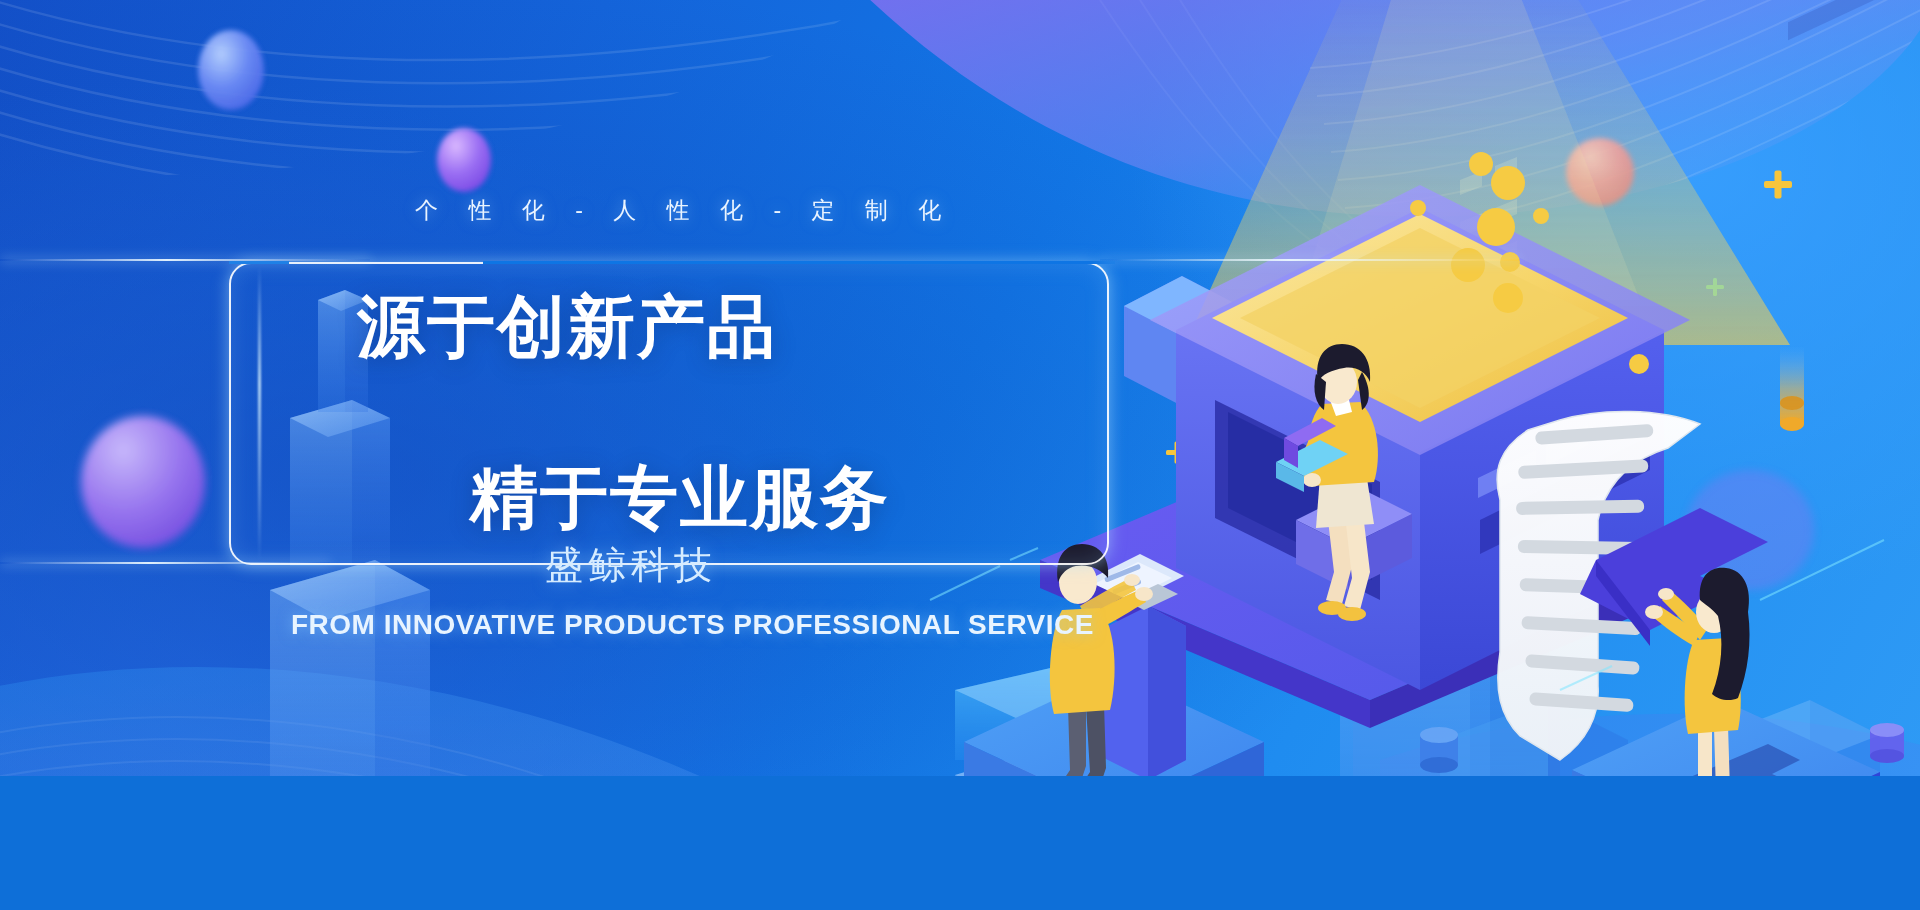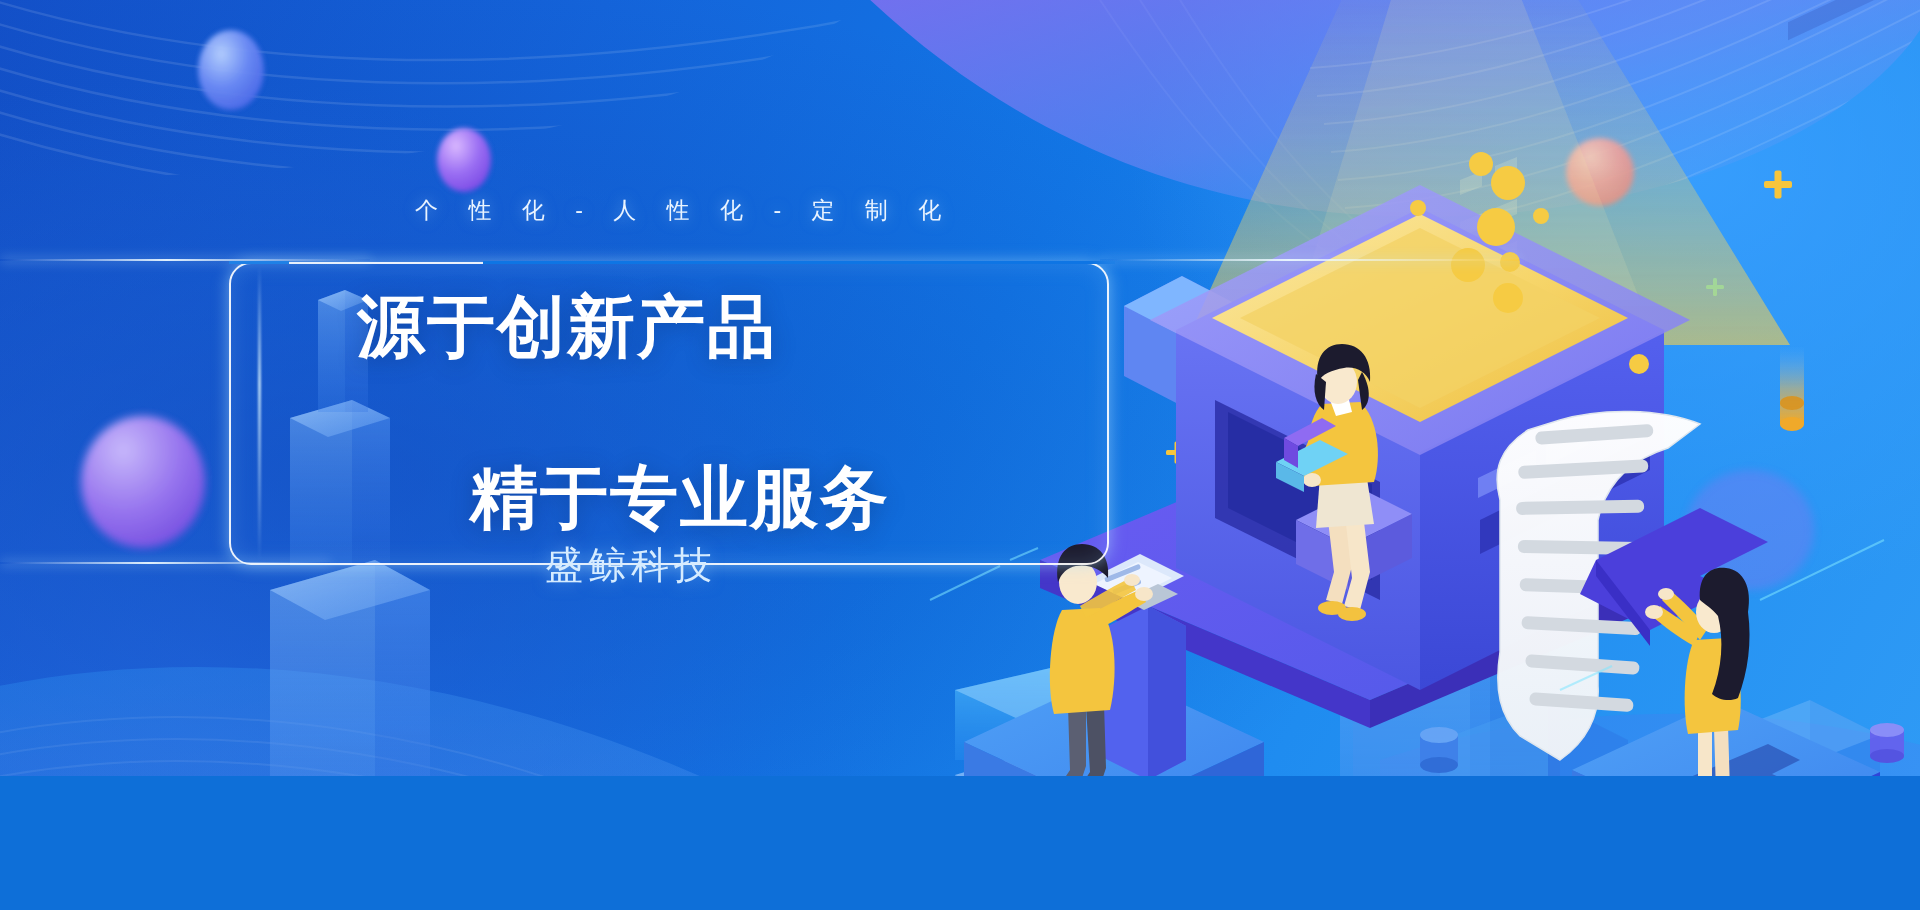--- a/index.html
+++ b/index.html
@@ -590,15 +590,16 @@
 
     <div id="tagline">个 性 化 - 人 性 化 - 定 制 化</div>
 
     <div id="headline">
       <div class="hl-row" id="hl1">源于创新产品</div>
       <div class="hl-row" id="hl2">精于专业服务</div>
     </div>
 
     <div id="brand">盛鲸科技</div>
 
+    <div id="english">FROM INNOVATIVE PRODUCTS PROFESSIONAL SERVICE</div>
   </div>
 
 </div>
 
 </body></html>

